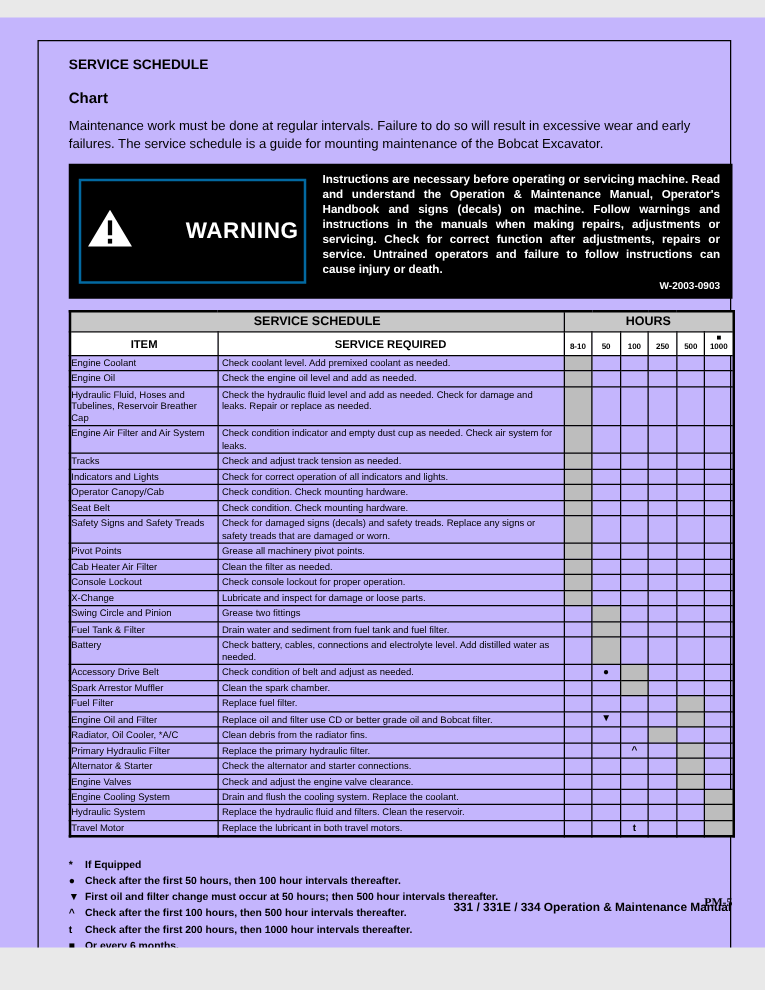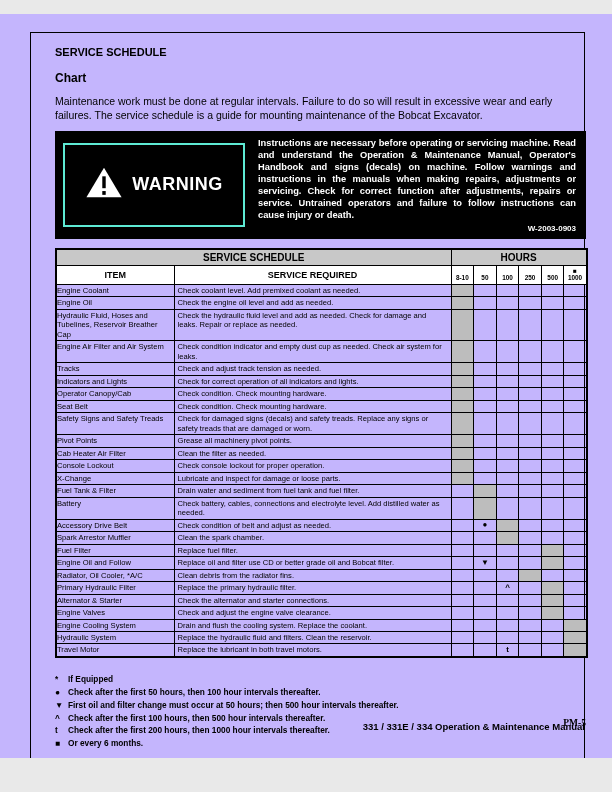--- a/index.html
+++ b/index.html
@@ -7,22 +7,22 @@
   body { font-family:"Liberation Sans","DejaVu Sans",sans-serif; color:#000; }
   .page { position:relative; width:612px; height:744px; background:#c4b5fd; margin:14px auto; overflow:hidden; }
   .frame { position:absolute; left:30px; top:18px; width:555px; height:753px; border:1px solid #000; }
   .content { position:absolute; left:55px; top:32px; width:531px; }
 
   .h-main { font-size:11px; font-weight:bold; margin-bottom:13px; }
   .h-sub  { font-size:12px; font-weight:bold; margin-bottom:9px; }
   .intro  { font-size:10.5px; line-height:1.35; margin-bottom:9px; }
 
   .warnbox { display:flex; background:#000; color:#fff; padding:3px; margin-bottom:9px; }
-  .warn-left { width:182px; display:flex; align-items:center; justify-content:center; gap:9px;
-               border:2px solid #5eead4; margin:9px 5px; padding:10px 4px; flex:none; }
+  .warn-left { width:182px; display:flex; align-items:center; justify-content:space-between; gap:9px;
+               border:2px solid #0369a1; margin:9px 5px; padding:10px 4px; flex:none; }
   .warn-title { font-size:18px; font-weight:bold; letter-spacing:.5px; }
   .warn-right { flex:1; padding:4px 7px 3px 8px; }
   .warn-text { font-size:9.3px; font-weight:bold; text-align:justify; line-height:1.28; }
   .warn-code { text-align:right; font-size:8px; font-weight:bold; margin-top:2px; }
 
   table.sched { width:100%; border-collapse:collapse; table-layout:fixed; border:2px solid #000; }
   .sched th, .sched td { border:1px solid #000; }
   .th-top { background:#c8c8c8; font-size:10px; font-weight:bold; text-align:center; padding:2px 0; }
   .th-item, .th-svc { font-size:9px; font-weight:bold; text-align:center; padding:3px 0; background:#fff; }
   .th-hour { font-size:6.4px; font-weight:bold; text-align:center; vertical-align:bottom; padding:1px 0 2px; background:#fff; line-height:1.2; }
@@ -238,20 +238,30 @@
             <td class="item-cell">X-Change</td>
             <td class="svc-cell">Lubricate and inspect for damage or loose parts.</td>
             <td class="hour-cell shaded"></td>
             <td class="hour-cell"></td>
             <td class="hour-cell"></td>
             <td class="hour-cell"></td>
             <td class="hour-cell"></td>
             <td class="hour-cell"></td>
           </tr>
           <tr>
+            <td class="item-cell">Swing Circle and Pinion</td>
+            <td class="svc-cell">Grease two fittings</td>
+            <td class="hour-cell"></td>
+            <td class="hour-cell shaded"></td>
+            <td class="hour-cell"></td>
+            <td class="hour-cell"></td>
+            <td class="hour-cell"></td>
+            <td class="hour-cell"></td>
+          </tr>
+          <tr>
             <td class="item-cell">Fuel Tank &amp; Filter</td>
             <td class="svc-cell">Drain water and sediment from fuel tank and fuel filter.</td>
             <td class="hour-cell"></td>
             <td class="hour-cell shaded"></td>
             <td class="hour-cell"></td>
             <td class="hour-cell"></td>
             <td class="hour-cell"></td>
             <td class="hour-cell"></td>
           </tr>
           <tr>
@@ -288,21 +298,21 @@
             <td class="item-cell">Fuel Filter</td>
             <td class="svc-cell">Replace fuel filter.</td>
             <td class="hour-cell"></td>
             <td class="hour-cell"></td>
             <td class="hour-cell"></td>
             <td class="hour-cell"></td>
             <td class="hour-cell shaded"></td>
             <td class="hour-cell"></td>
           </tr>
           <tr>
-            <td class="item-cell">Engine Oil and Follow</td>
+            <td class="item-cell">Engine Oil and Filter</td>
             <td class="svc-cell">Replace oil and filter use CD or better grade oil and Bobcat filter.</td>
             <td class="hour-cell"></td>
             <td class="hour-cell">▼</td>
             <td class="hour-cell"></td>
             <td class="hour-cell"></td>
             <td class="hour-cell shaded"></td>
             <td class="hour-cell"></td>
           </tr>
           <tr>
             <td class="item-cell">Radiator, Oil Cooler, *A/C</td>

